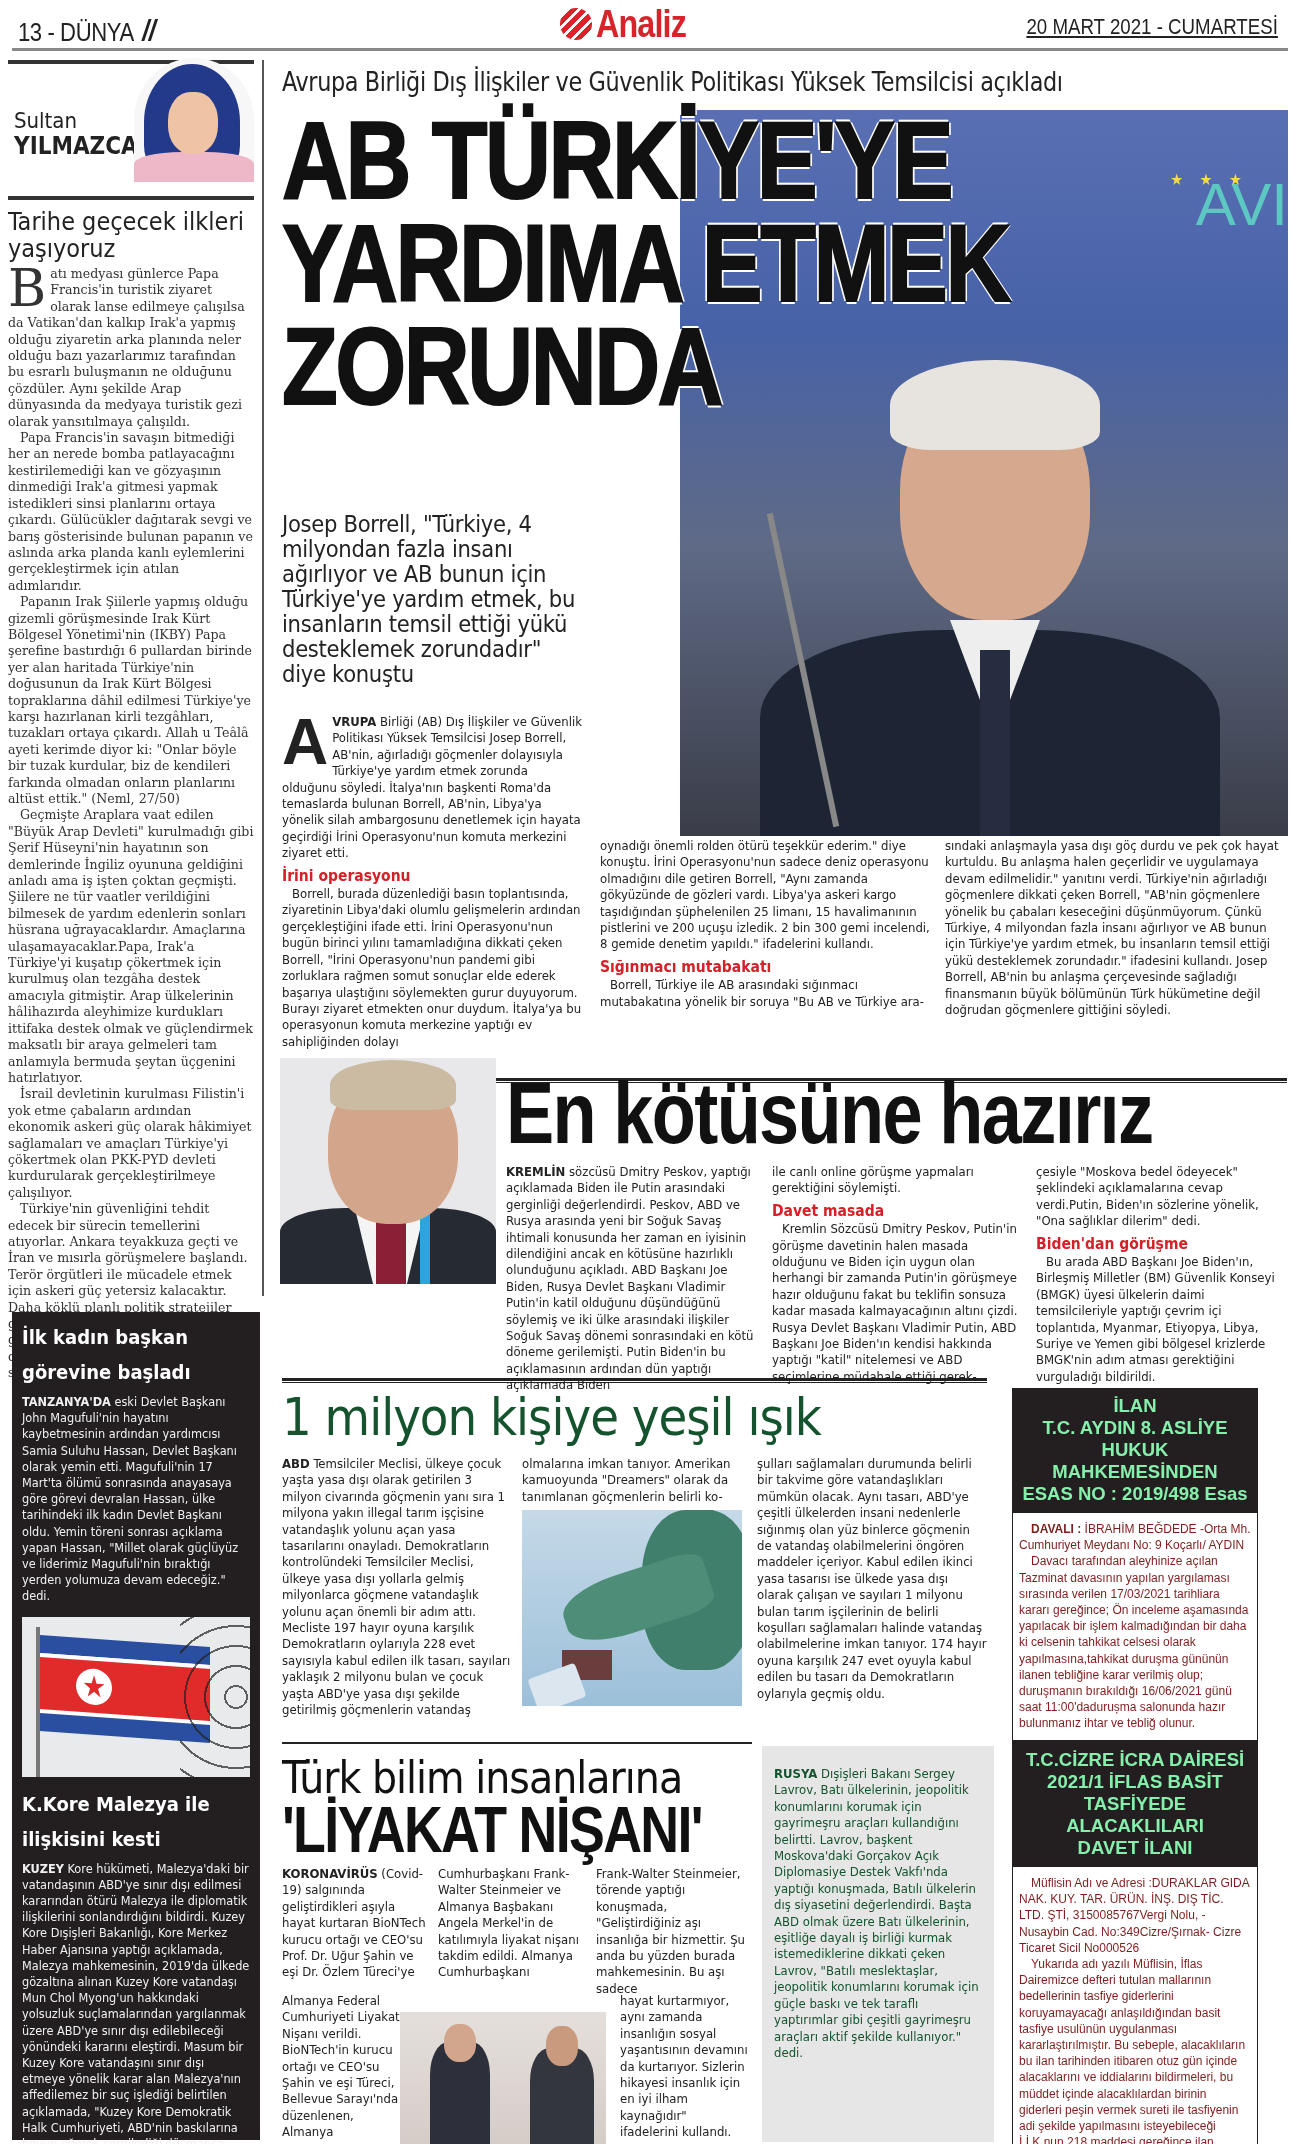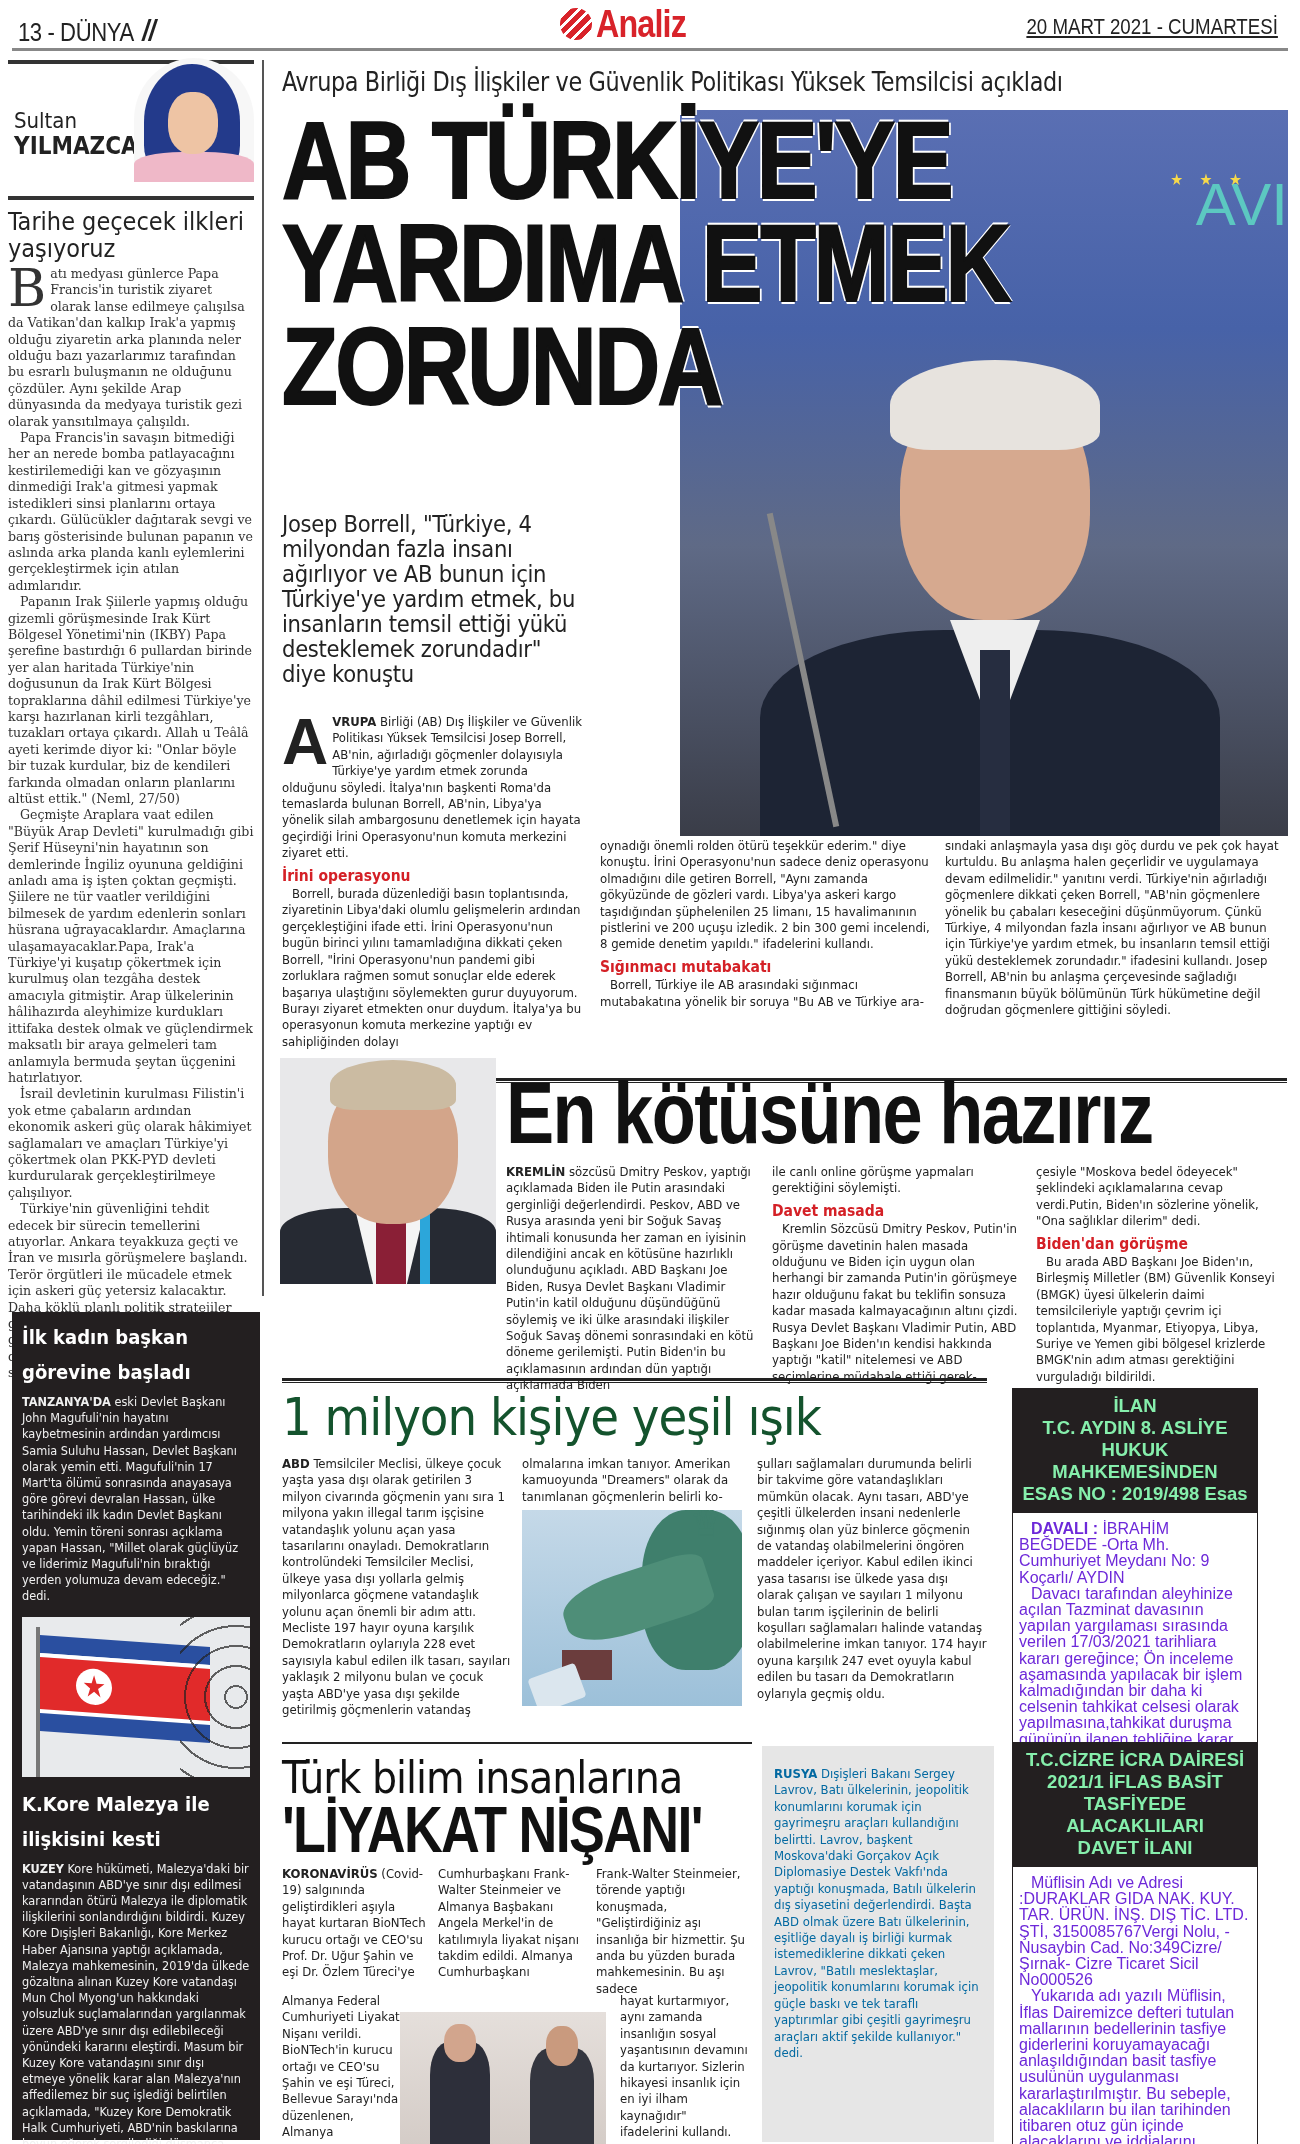--- a/index.html
+++ b/index.html
@@ -89,24 +89,24 @@
 .t3{left:596px;top:1866px;width:152px}
 .t1b{left:282px;top:1993px;width:120px}
 .t3b{left:620px;top:1993px;width:128px}
 .award-photo{left:400px;top:2012px;width:206px;height:134px;background:linear-gradient(#e5dfdb,#d4ccc7);overflow:hidden}
 .aw-p1{position:absolute;left:30px;top:30px;width:60px;height:110px;background:#2d2f3a;border-radius:30% 30% 0 0}
 .aw-h1{position:absolute;left:44px;top:12px;width:32px;height:38px;background:#d2a58d;border-radius:45%}
 .aw-p2{position:absolute;left:130px;top:36px;width:64px;height:110px;background:#34363f;border-radius:30% 30% 0 0}
 .aw-h2{position:absolute;left:146px;top:14px;width:32px;height:40px;background:#c99a7e;border-radius:45%}
 .lavrov-box{left:762px;top:1746px;width:232px;height:396px;background:#e6e6e6;padding:14px 12px}
 .lv-title{font-size:29px;line-height:32px;color:#222;letter-spacing:-0.5px}
-.lv-body{font-size:13px;line-height:16.4px;margin-top:6px;color:#0369a1}
+.lv-body{font-size:13px;line-height:16.4px;margin-top:6px;color:#14532d}
 .ad1{left:1012px;top:1388px;width:246px;border:1px solid #231f20}
 .ad-head{background:#231f20;color:#86efac;text-align:center;font-family:"Liberation Sans",sans-serif;font-weight:bold;font-size:18.5px;line-height:22px;padding:6px 4px 8px}
-.ad-body{font-family:"Liberation Sans",sans-serif;font-size:16px;line-height:16.2px;padding:8px 6px;color:#6d28d9}
+.ad-body{font-family:"Liberation Sans",sans-serif;font-size:12px;line-height:16.2px;padding:8px 6px;color:#7f1d1d}
 .ad-body p{text-indent:12px}
 .ad-foot{background:#231f20;color:#fff;font-family:"Liberation Sans",sans-serif;font-size:11px;padding:2px 4px;transform-origin:left;white-space:nowrap;letter-spacing:-0.4px}
 .ad2{left:1012px;top:1742px;width:246px;border:1px solid #231f20}
 </style>
 </head>
 <body>
 
 <div class="abs hdr-left"><span>13 - DÜNYA</span><span class="hdr-slash">//</span></div>
 <div class="abs logo">
   <span class="logo-mark"></span>

